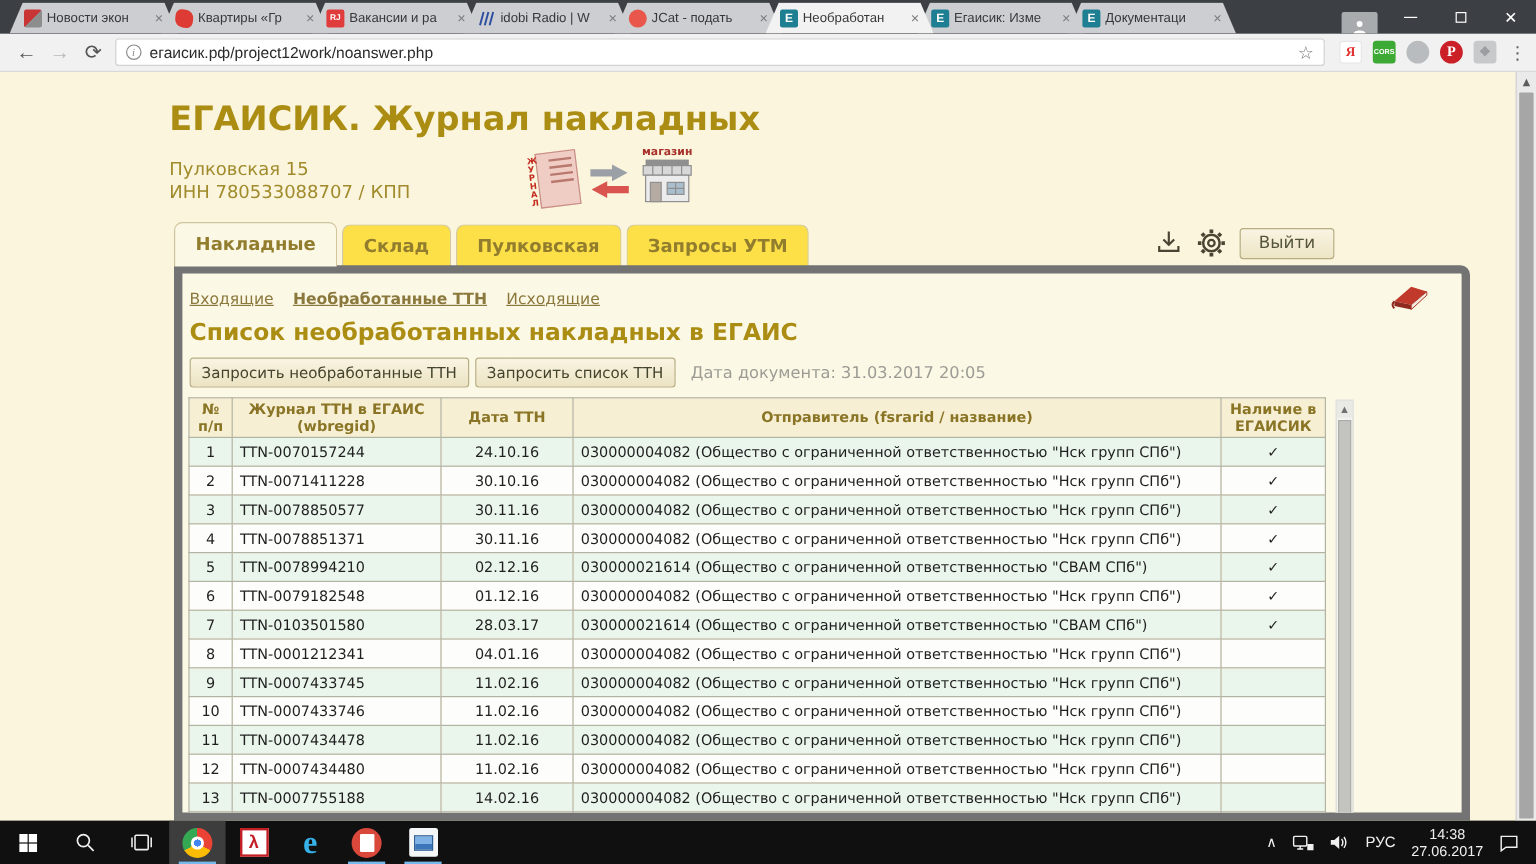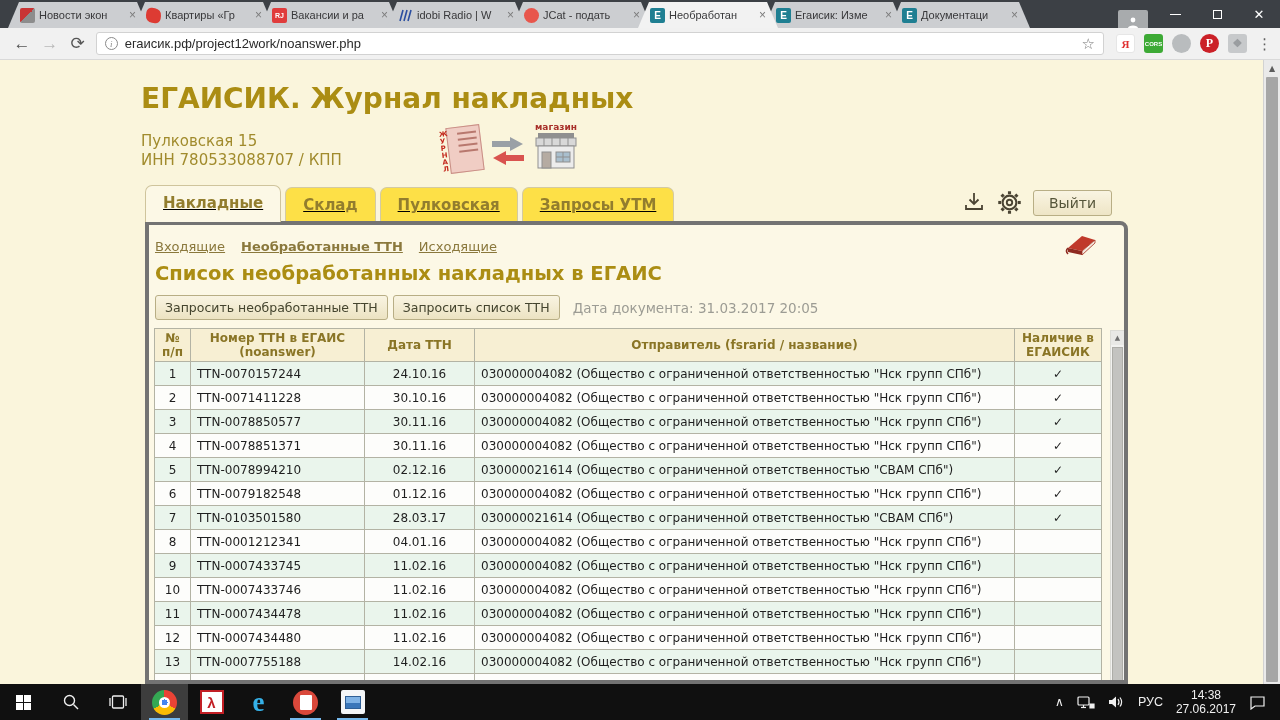--- a/index.html
+++ b/index.html
@@ -48,27 +48,27 @@
   .site-sub { position:absolute; left:141px; top:72px; font-size:15px; line-height:19px; color:#a18b2d; }
 
   .hdr-icons { position:absolute; left:438px; top:62px; width:130px; height:58px; }
   .journal-doc { position:absolute; left:10px; top:4px; width:34px; height:46px; background:#f0cdc4; border:1px solid #c98f85; transform:rotate(-7deg); padding:5px 3px 0 10px; }
   .journal-doc .dline { height:2px; background:#b8786e; margin-bottom:4px; }
   .journal-vert { position:absolute; left:-8px; top:2px; color:#c42b1f; font-size:7px; font-weight:bold; line-height:7px; width:8px; word-break:break-all; text-transform:uppercase; }
   .arrows-svg { position:absolute; left:52px; top:14px; }
   .shop-wrap { position:absolute; left:92px; top:0; width:52px; text-align:center; }
   .shop-label { color:#a8302a; font-size:9px; font-weight:bold; }
 
-  .navrow { position:absolute; left:145px; top:126px; height:36px; display:flex; align-items:flex-end;text-decoration:underline; }
+  .navrow { position:absolute; left:145px; top:126px; height:36px; display:flex; align-items:flex-end; }
   .stab { padding:8px 17px; font-size:15px; font-weight:bold; color:#927d2e; background:#fde047; border:1px solid #d3caa3; border-bottom:none; border-radius:7px 7px 0 0; margin-right:4px; position:relative; }
   .stab.active { background:#fcf8e6; border-color:#cfc49c; z-index:3; padding-bottom:10px; }
   .top-actions { position:absolute; top:130px; left:962px; display:flex; gap:11px; }
   .logout-btn { background:linear-gradient(#f9f4e2,#eee5c6); border:1px solid #b8ae85; border-radius:3px; font-size:14px; color:#55553a; padding:4px 15px; font-family:"DejaVu Sans",sans-serif; }
 
-  .panel { position:absolute; left:145px; top:161px; width:983px; height:463px; background:#fcf8e6; border:4px solid #737373; border-radius:0 8px 0 0; overflow:hidden; }
+  .panel { position:absolute; left:145px; top:161px; width:1080px; height:463px; background:#fcf8e6; border:7px solid #737373; border-radius:0 8px 0 0; overflow:hidden; }
   .subnav { margin:14px 0 0 6px; font-size:13px; }
   .subnav a { color:#8a783c; text-decoration:underline; margin-right:16px; }
   .subnav a.active { font-weight:bold; }
   .book-ico { position:absolute; right:26px; top:8px; }
   .panel h2 { margin:8px 0 0 6px; font-size:19.5px; color:#ab8d13; }
   .btnrow { margin:10px 0 0 6px; display:flex; align-items:center; }
   .req-btn { background:linear-gradient(#f9f4e2,#ece3c2); border:1px solid #b8ae85; border-radius:3px; font-size:12.5px; color:#44442e; padding:4px 9px; margin-right:5px; font-family:"DejaVu Sans",sans-serif; }
   .doc-date { color:#9c9c94; font-size:13.5px; margin-left:8px; }
 
   table.ttn { border-collapse:collapse; margin:8px 0 0 5px; width:947px; table-layout:fixed;padding-left:19px; }
@@ -284,21 +284,21 @@
         <colgroup>
           <col class="col-n">
             <col class="col-ttn">
             <col class="col-date">
             <col class="col-sender">
             <col class="col-check">
         </colgroup>
         <thead>
             <tr id="theadrow">
               <th>№ п/п</th>
-              <th>Номер ТТН в ЕГАИС (noanswer)</th>
+              <th>Журнал ТТН в ЕГАИС (wbregid)</th>
               <th>Дата ТТН</th>
               <th>Отправитель (fsrarid / название)</th>
               <th>Наличие в ЕГАИСИК</th>
             </tr>
           </thead>
         <tbody id="tbody">
             <tr>
               <td class="c-n">1</td>
               <td class="c-ttn">TTN-0070157244</td>
               <td class="c-date">24.10.16</td>

